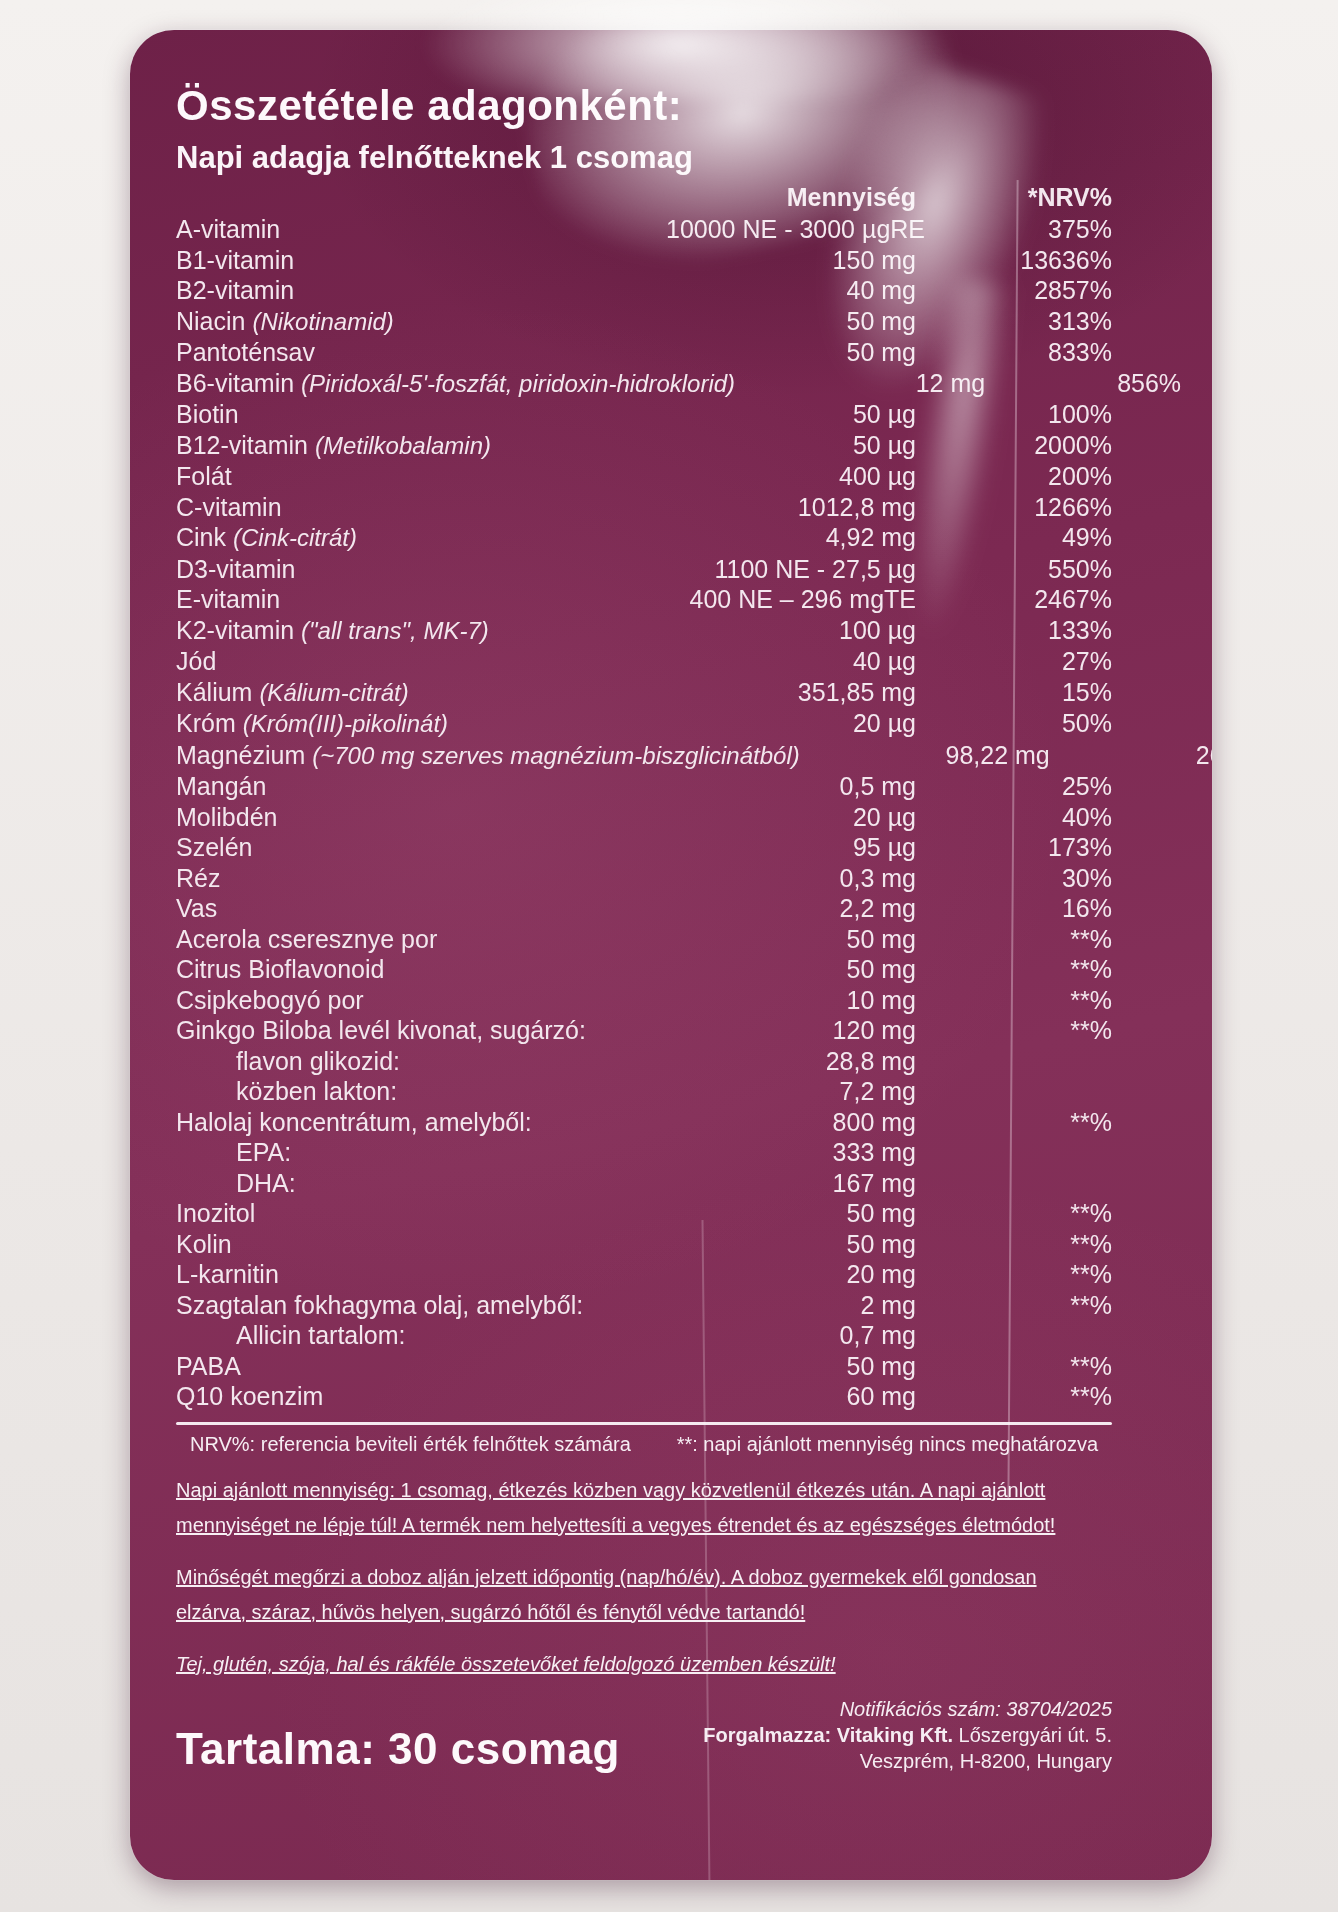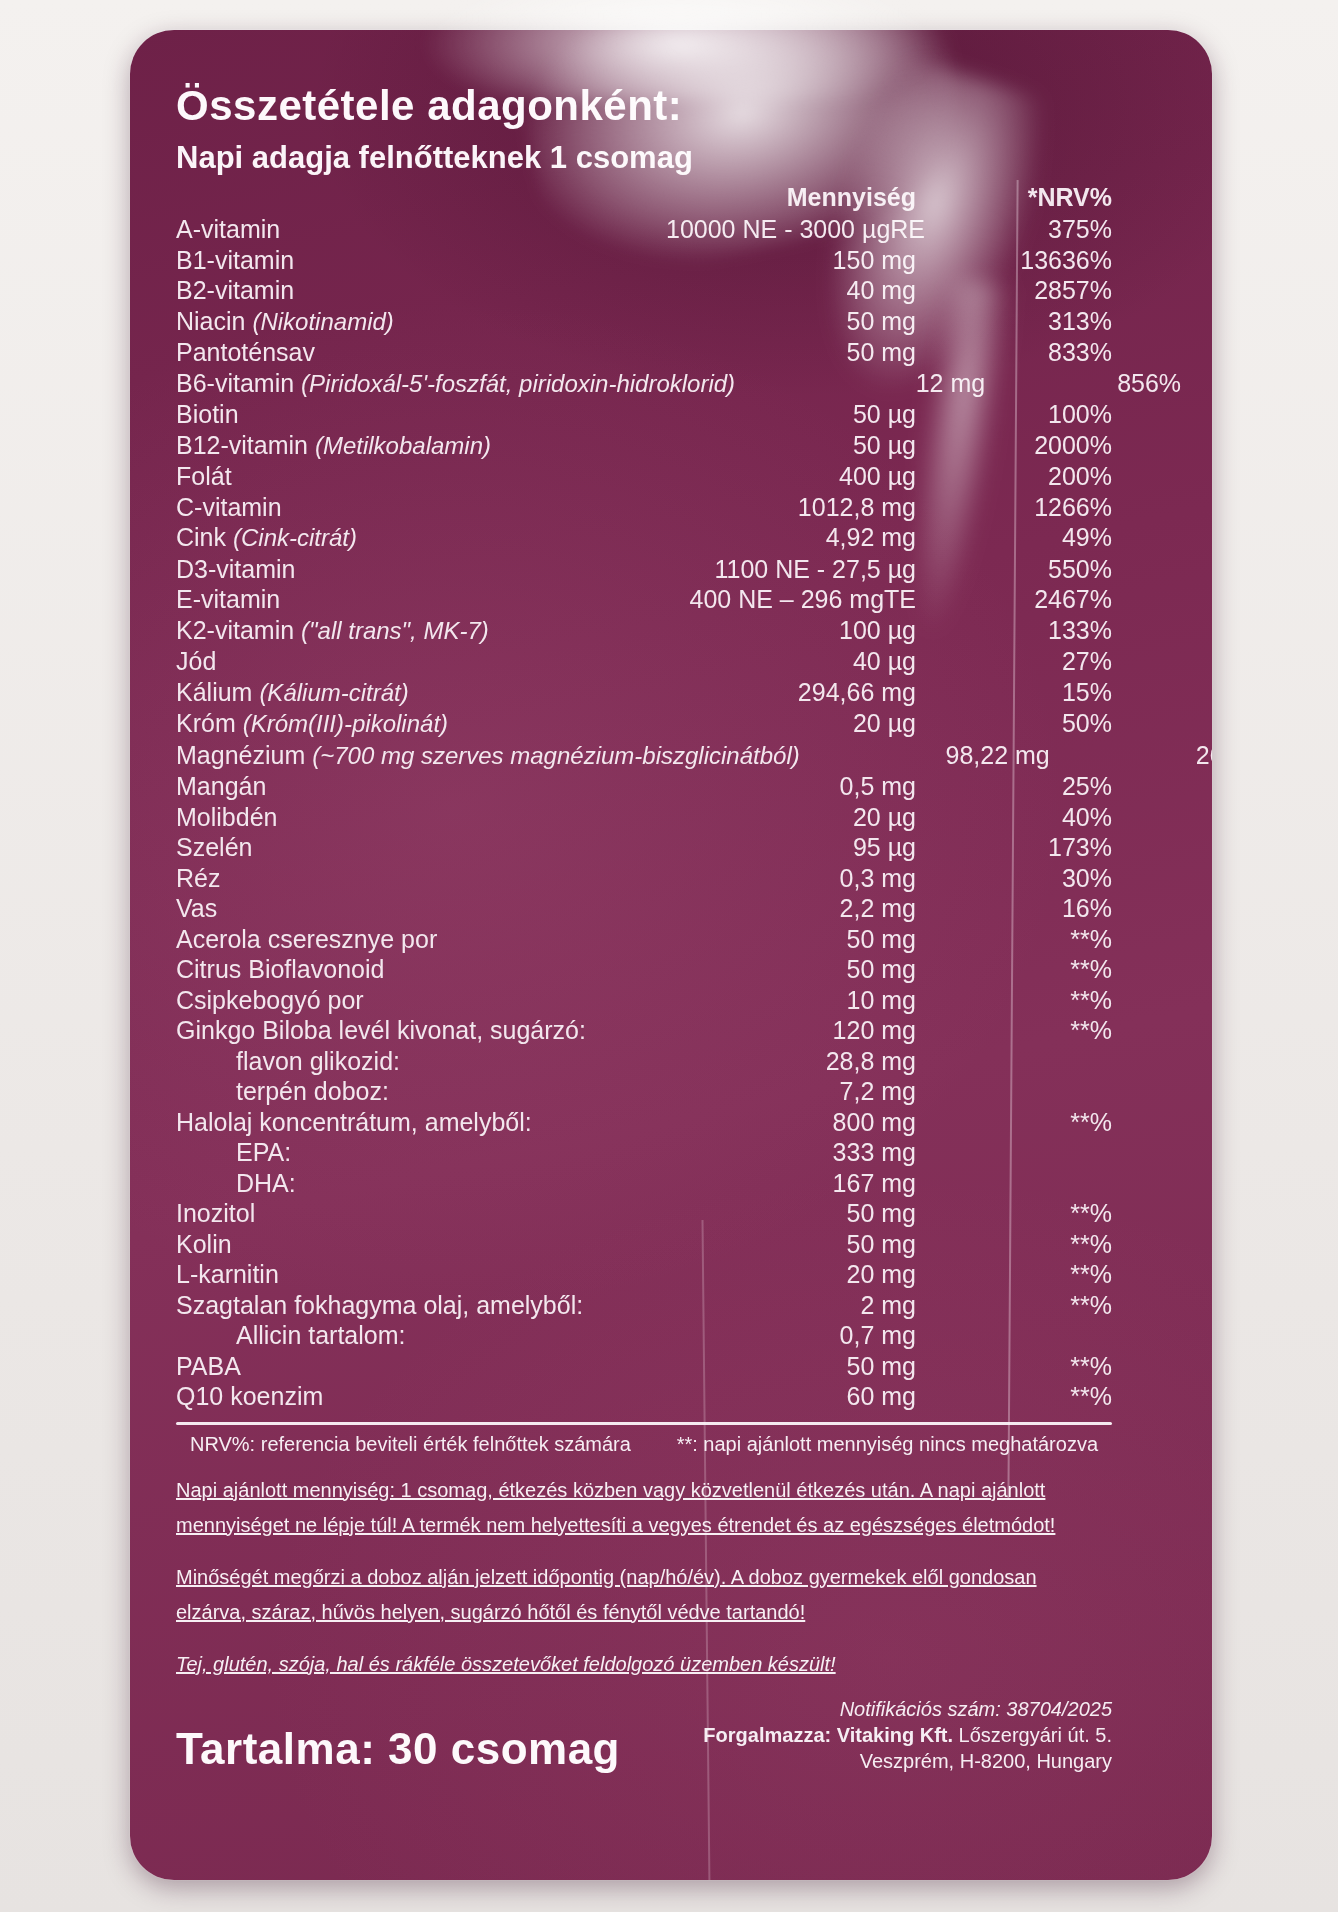--- a/index.html
+++ b/index.html
@@ -164,21 +164,21 @@
     <span class="c-amt">100 µg</span>
     <span class="c-nrv">133%</span>
   </div>
           <div class="row">
     <span class="c-name"><span>Jód</span> </span>
     <span class="c-amt">40 µg</span>
     <span class="c-nrv">27%</span>
   </div>
           <div class="row">
     <span class="c-name"><span>Kálium</span> <i class="note">(Kálium-citrát)</i></span>
-    <span class="c-amt">294,66 mg</span>
+    <span class="c-amt">351,85 mg</span>
     <span class="c-nrv">15%</span>
   </div>
           <div class="row">
     <span class="c-name"><span>Króm</span> <i class="note">(Króm(III)-pikolinát)</i></span>
     <span class="c-amt">20 µg</span>
     <span class="c-nrv">50%</span>
   </div>
           <div class="row">
     <span class="c-name"><span>Magnézium</span> <i class="note">(~700 mg szerves magnézium-biszglicinátból)</i></span>
     <span class="c-amt">98,22 mg</span>
@@ -228,21 +228,21 @@
     <span class="c-name"><span>Ginkgo Biloba levél kivonat, sugárzó:</span> </span>
     <span class="c-amt">120 mg</span>
     <span class="c-nrv">**%</span>
   </div>
           <div class="row indent">
     <span class="c-name"><span>flavon glikozid:</span> </span>
     <span class="c-amt">28,8 mg</span>
     <span class="c-nrv"></span>
   </div>
           <div class="row indent">
-    <span class="c-name"><span>terpén doboz:</span> </span>
+    <span class="c-name"><span>közben lakton:</span> </span>
     <span class="c-amt">7,2 mg</span>
     <span class="c-nrv"></span>
   </div>
           <div class="row">
     <span class="c-name"><span>Halolaj koncentrátum, amelyből:</span> </span>
     <span class="c-amt">800 mg</span>
     <span class="c-nrv">**%</span>
   </div>
           <div class="row indent">
     <span class="c-name"><span>EPA:</span> </span>

